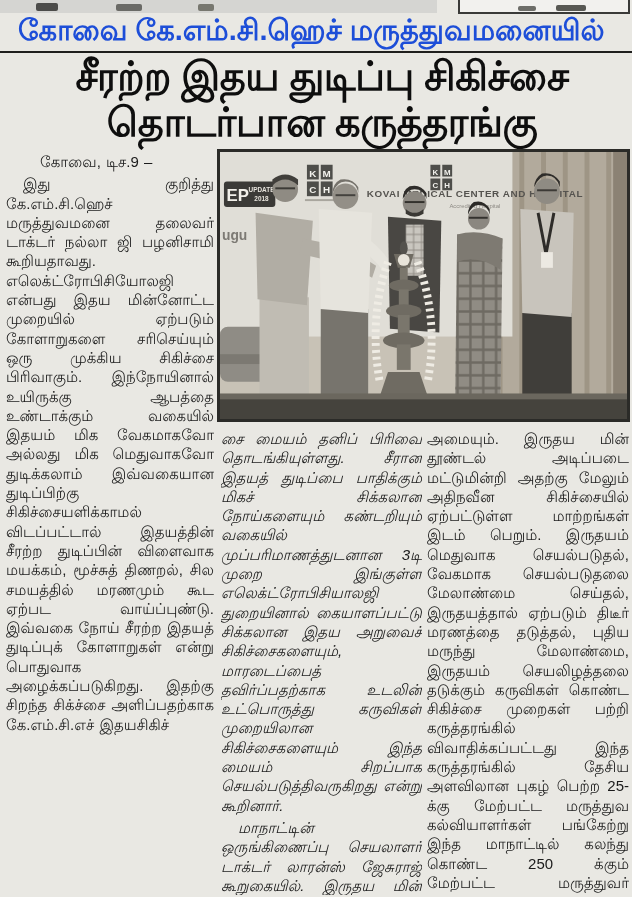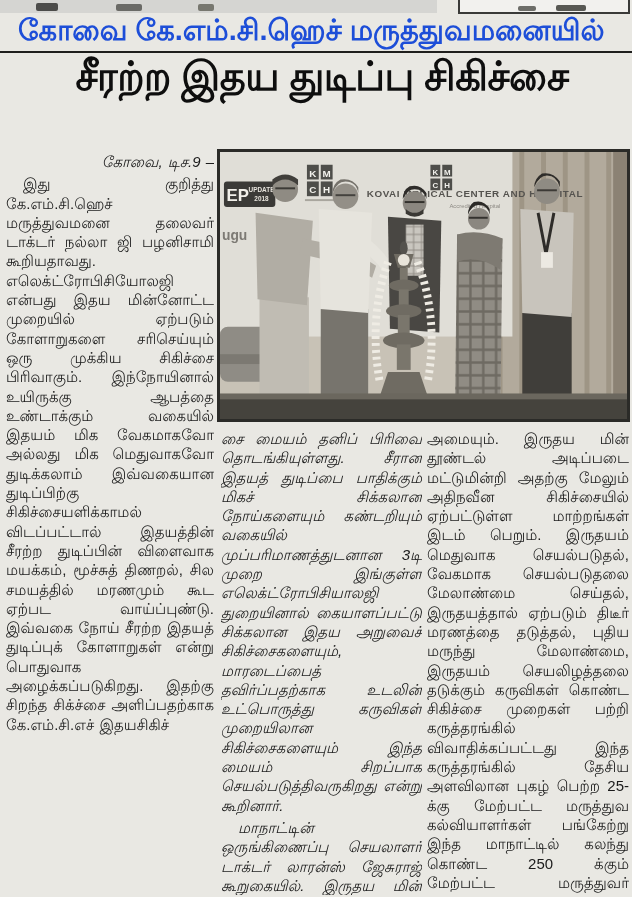--- a/index.html
+++ b/index.html
@@ -37,21 +37,21 @@
     box-sizing:border-box; border:3px solid #2b2b28; background:#cfcabf;
   }
   .photo svg{display:block; width:100%; height:100%;}
 
   .col{position:absolute; text-align:justify;}
   .col p{margin:0 0 3px 0; font-size:15px; line-height:19.3px; font-weight:500; word-spacing:1px;}
   .col .indent{text-indent:17px;}
   .col1{left:6px;   top:152px; width:208px; height:743px; overflow:hidden;}
   .col2{left:221px; top:429px; width:201px; height:466px; overflow:hidden;font-style:italic;}
   .col3{left:427px; top:429px; width:202px; height:466px; overflow:hidden;}
-  .dateline{font-weight:700; font-size:16px; text-align:right; padding-left:34px; margin:0 0 2px 0;font-style:italic;}
+  .dateline{font-weight:700; font-size:16px; text-align:left; padding-left:34px; margin:0 0 2px 0;}
 </style>
 </head>
 <body>
 
 <div class="page">
 
   <div class="top-strip">
     <span class="smudge sm1"></span>
     <span class="smudge sm2"></span>
     <span class="smudge sm3"></span>
@@ -59,20 +59,21 @@
   <div class="top-right-box">
     <span class="smudge sm4"></span>
     <span class="smudge sm5"></span>
   </div>
 
   <h2 class="kicker">கோவை கே.எம்.சி.ஹெச் மருத்துவமனையில்</h2>
   <div class="rule"></div>
 
   <h1 class="headline">
     <span>சீரற்ற இதய துடிப்பு சிகிச்சை</span>
+    <span>தொடர்பான கருத்தரங்கு</span>
   </h1>
 
   <div class="photo">
     <svg viewBox="0 0 412 272" preserveAspectRatio="none">
       <defs>
         <pattern id="wood" width="22" height="272" patternUnits="userSpaceOnUse">
           <rect width="22" height="272" fill="#b2aa9c"></rect>
           <rect x="17" width="5" height="272" fill="#9e9585"></rect>
         </pattern>
         <pattern id="plaid" width="13" height="13" patternUnits="userSpaceOnUse">

